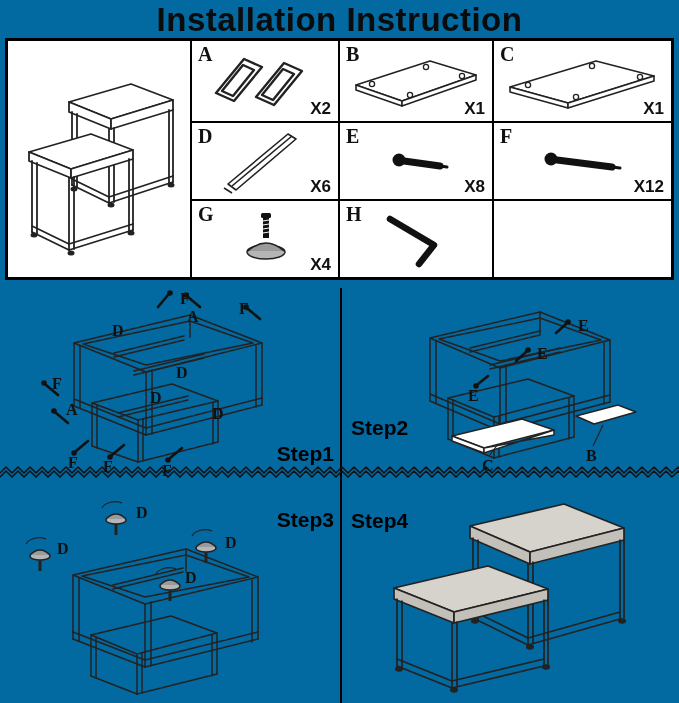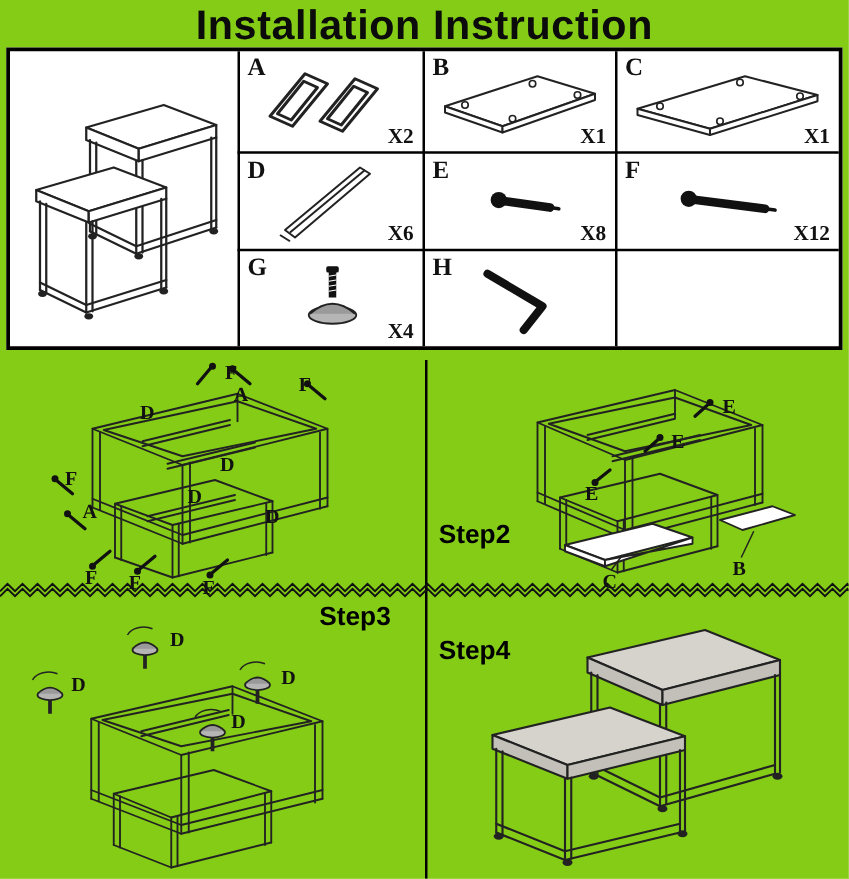--- a/index.html
+++ b/index.html
@@ -1,24 +1,24 @@
 <!DOCTYPE html>
 <html><head>
 <meta charset="utf-8">
 <style>
   *{box-sizing:border-box;margin:0;padding:0}
   body{background:#fff;width:679px;height:703px;font-family:"Liberation Sans",sans-serif;color:#111}
-  .page{position:relative;width:679px;height:703px;background:#84cc16;overflow:hidden}
+  .page{position:relative;width:679px;height:703px;background:#0369a1;overflow:hidden}
   .title{position:absolute;left:0;top:1px;width:100%;text-align:center;
          font-size:33px;font-weight:800;letter-spacing:0.5px;color:#0b0b0b}
   .parts-table{position:absolute;left:5px;top:38px;width:669px;height:242px;border:3px solid #000;background:#fff}
   .gline{position:absolute;background:#000}
   .cell{position:absolute}
   .pid{position:absolute;left:6px;top:2px;font-family:"Liberation Serif",serif;font-size:20px;font-weight:600}
-  .qty{position:absolute;right:7px;bottom:2px;font-family:Liberation Serif, serif;font-size:17px;font-weight:600}
+  .qty{position:absolute;right:7px;bottom:2px;font-family:Liberation Sans, sans-serif;font-size:17px;font-weight:600}
   .diagram{position:absolute}
   .step-label{position:absolute;font-size:21px;font-weight:800;color:#000}
   .ann{position:absolute;font-family:"Liberation Serif",serif;font-size:16px;font-weight:700;color:#111;line-height:1}
   svg{display:block;overflow:visible}
 </style>
 </head>
 <body>
 
 <div class="page">
 
@@ -189,22 +189,23 @@
       l6,-6 l6,6 l6,-6 l6,6 l6,-6 l6,6 l6,-6 l6,6 l6,-6 l6,6 l6,-6 l6,6 l6,-6 l6,6 l6,-6 l6,6
       l6,-6 l6,6 l6,-6 l6,6 l6,-6 l6,6 l6,-6 l6,6 l6,-6 l6,6 l6,-6 l6,6 l6,-6 l6,6 l6,-6 l6,6
       l6,-6 l6,6 l6,-6 l6,6 l6,-6 l6,6 l6,-6 l6,6 l6,-6 l6,6 l6,-6 l6,6 l6,-6 l6,6 l6,-6 l6,6
       l6,-6 l6,6 l6,-6 l6,6 l6,-6 l6,6 l6,-6 l6,6 l6,-6 l6,6 l6,-6 l6,6 l6,-6 l6,6 l6,-6 l6,6
       l6,-6 l6,6 l6,-6 l6,6 l6,-6 l6,6 l6,-6 l6,6 l6,-6 l6,6 l6,-6 l6,6 l6,-6 l6,6 l6,-6 l6,6
       l6,-6 l6,6 l6,-6 l6,6 l6,-6 l6,6 l6,-6 l6,6 l6,-6 l6,6 l6,-6 l6,6 l6,-6 l6,6 l6,-6 l6,6
       l6,-6 l6,6"></path>
     <use href="#wvp" transform="translate(0,4)" stroke-width="1.1"></use>
   </svg>
 
+  <div class="step-label" style="left:234px;top:442px;width:100px;text-align:right">Step1</div>
   <div class="step-label" style="left:351px;top:416px">Step2</div>
-  <div class="step-label" style="left:234px;top:482px;width:100px;text-align:center">Step3</div>
+  <div class="step-label" style="left:234px;top:508px;width:100px;text-align:right">Step3</div>
   <div class="step-label" style="left:351px;top:509px">Step4</div>
 
   <div class="diagram" style="left:22px;top:285px;width:318px;height:195px">
     <svg width="318" height="195" viewBox="0 0 318 195">
       <g stroke="#222" stroke-width="1.5" fill="none" stroke-linejoin="round" stroke-linecap="round">
         <polygon points="52,58 168,30 240,58 124,87"></polygon>
         <polygon points="61,59 168,36 231,58 124,80"></polygon>
         <line x1="52" y1="58" x2="52" y2="121"></line>
           <line x1="58" y1="61" x2="58" y2="123"></line>
         <line x1="124" y1="87" x2="124" y2="150"></line>

